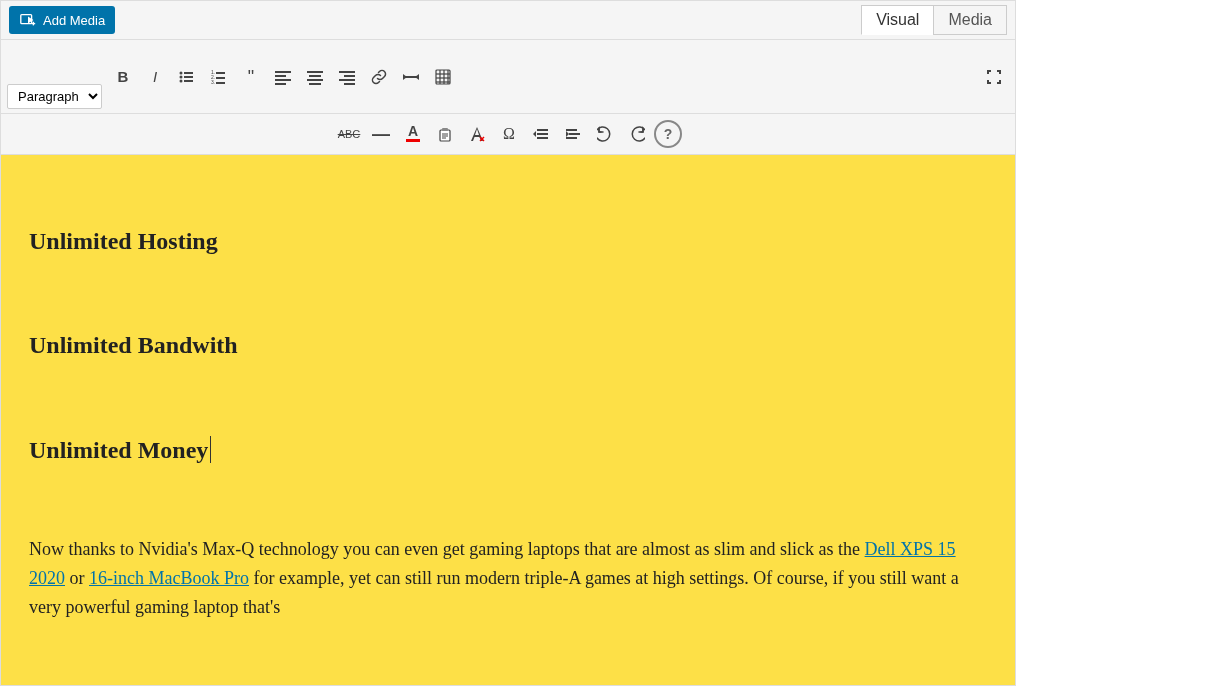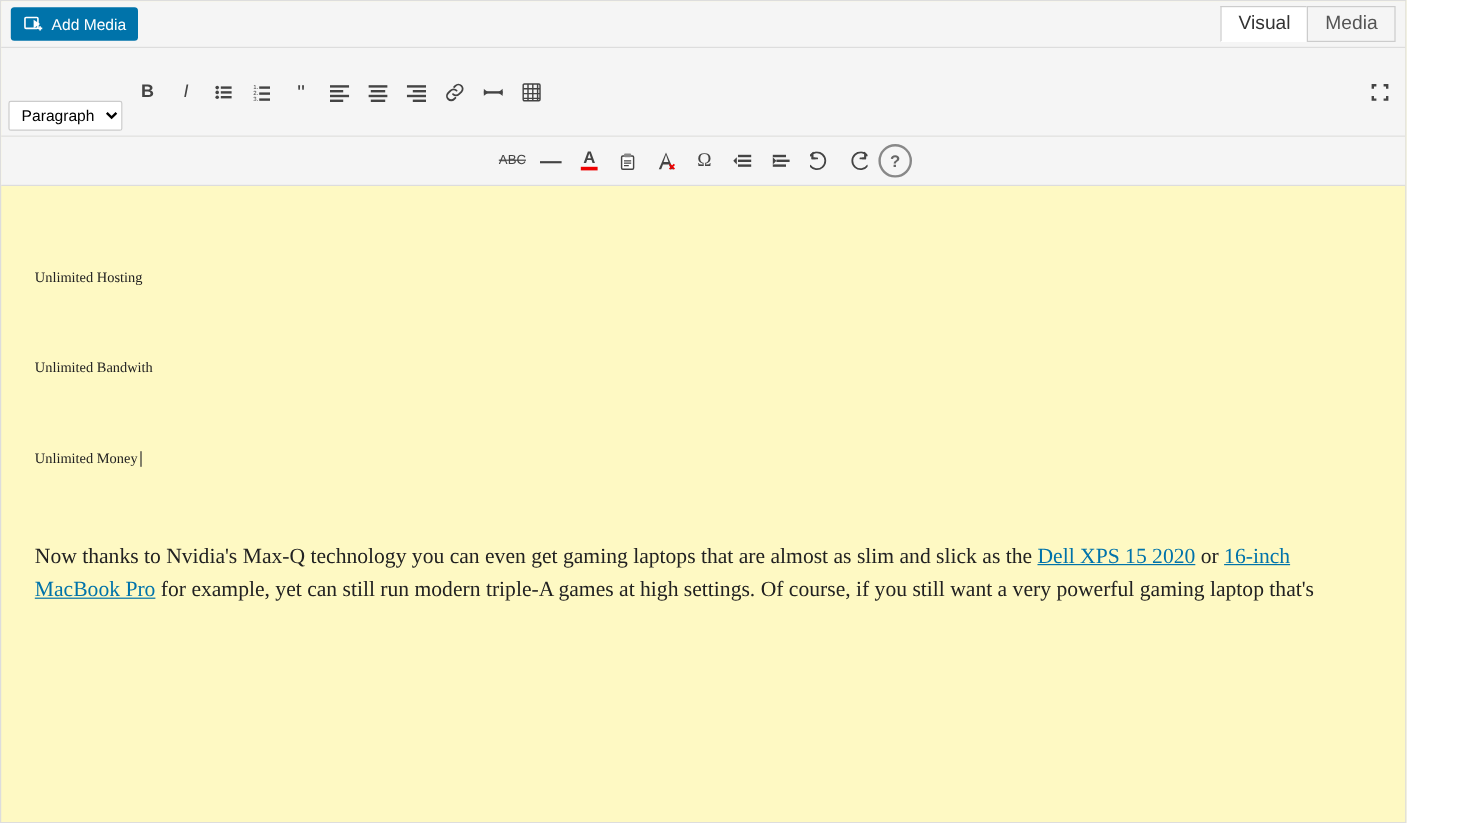--- a/index.html
+++ b/index.html
@@ -3,24 +3,24 @@
   <meta charset="utf-8">
   <style>
     * { box-sizing: border-box; margin: 0; padding: 0; }
     body {
       font-family: Georgia, 'Times New Roman', Times, serif;
       background: #fff;
       color: #333;
     }
 
     .editor-wrapper {
-      width: 1172px;
+      width: 1016px;
       min-height: 686px;
       border: 1px solid #ddd;
-      background: #fef9c3;
+      background: #fde047;
     }
 
     
     .top-bar {
       display: flex;
       align-items: center;
       justify-content: space-between;
       padding: 4px 8px;
       background: #f5f5f5;
       border-bottom: 1px solid #ddd;
@@ -138,22 +138,22 @@
       line-height: 1.6;
       font-family: Georgia, 'Times New Roman', Times, serif;
       color: #222;
     }
 
     .content-para {
       margin-bottom: 1em;
     }
 
     .content-heading {
-      font-size: 12px;
-      font-weight: normal;
+      font-size: 24px;
+      font-weight: bold;
       margin-bottom: 0.8em;
       font-family: Georgia, 'Times New Roman', Times, serif;
     }
 
     .content-link {
       color: #0073aa;
       text-decoration: underline;
     }
 
     .cursor-block {

